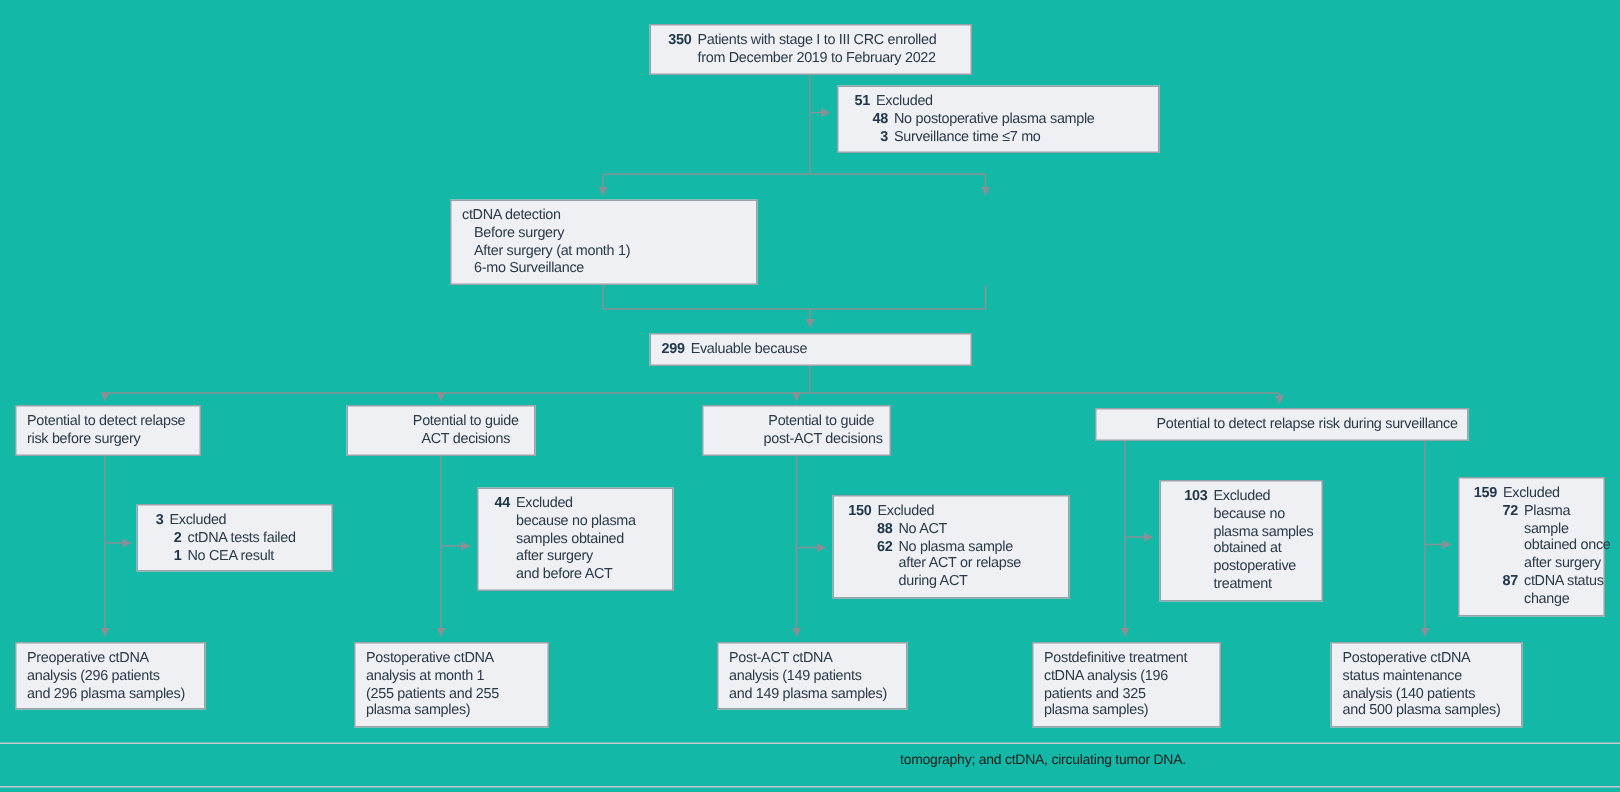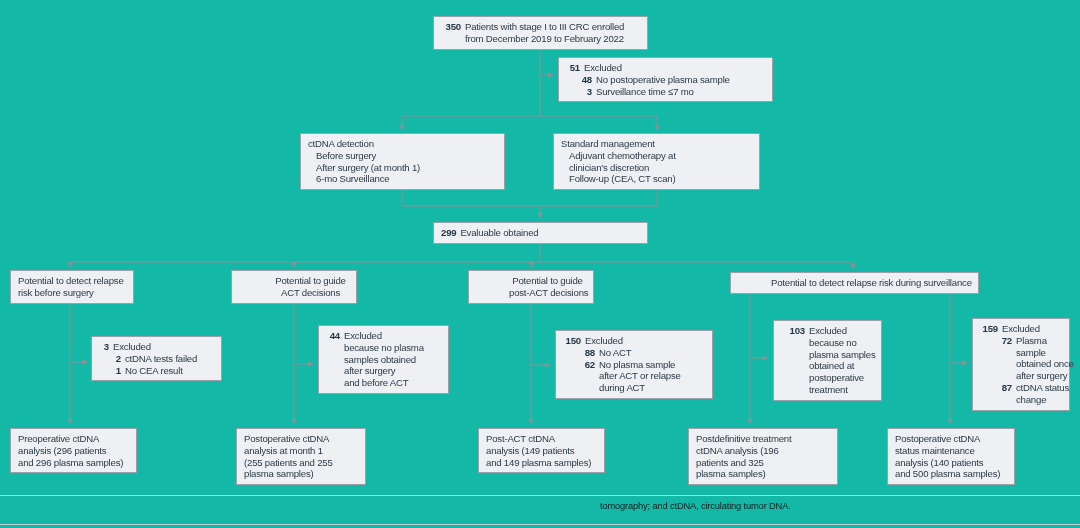--- a/index.html
+++ b/index.html
@@ -98,31 +98,25 @@
       </div>
   </div>
 
   <div class="box" style="left:300px;top:133px;width:205px;">
     <div class="line">ctDNA detection</div>
     <div class="line ind">Before surgery</div>
     <div class="line ind">After surgery (at month 1)</div>
     <div class="line ind">6-mo Surveillance</div>
   </div>
 
-  <div class="box" style="left:553px;top:133px;width:207px;">
-    <div class="line">Standard management</div>
-    <div class="line ind">Adjuvant chemotherapy at</div>
-    <div class="line ind">clinician's discretion</div>
-    <div class="line ind">Follow-up (CEA, CT scan)</div>
-  </div>
 
   <div class="box" style="left:433px;top:222px;width:215px;">
     <div class="row center">
         <span class="num">299</span>
-        <span class="txt">Evaluable obtained</span>
+        <span class="txt">Evaluable because</span>
       </div>
   </div>
 
   <div class="box" style="left:10px;top:270px;width:124px;">
     <div class="line">Potential to detect relapse</div>
     <div class="line">risk before surgery</div>
   </div>
   <div class="box tc" style="left:231px;top:270px;width:126px;">
     <div class="line">Potential to guide</div>
     <div class="line">ACT decisions</div>
@@ -266,21 +260,21 @@
     <div class="line">(255 patients and 255</div>
     <div class="line">plasma samples)</div>
   </div>
 
   <div class="box" style="left:478px;top:428px;width:127px;">
     <div class="line">Post-ACT ctDNA</div>
     <div class="line">analysis (149 patients</div>
     <div class="line">and 149 plasma samples)</div>
   </div>
 
-  <div class="box" style="left:688px;top:428px;width:150px;">
+  <div class="box" style="left:688px;top:428px;width:126px;">
     <div class="line">Postdefinitive treatment</div>
     <div class="line">ctDNA analysis (196</div>
     <div class="line">patients and 325</div>
     <div class="line">plasma samples)</div>
   </div>
 
   <div class="box" style="left:887px;top:428px;width:128px;">
     <div class="line">Postoperative ctDNA</div>
     <div class="line">status maintenance</div>
     <div class="line">analysis (140 patients</div>

